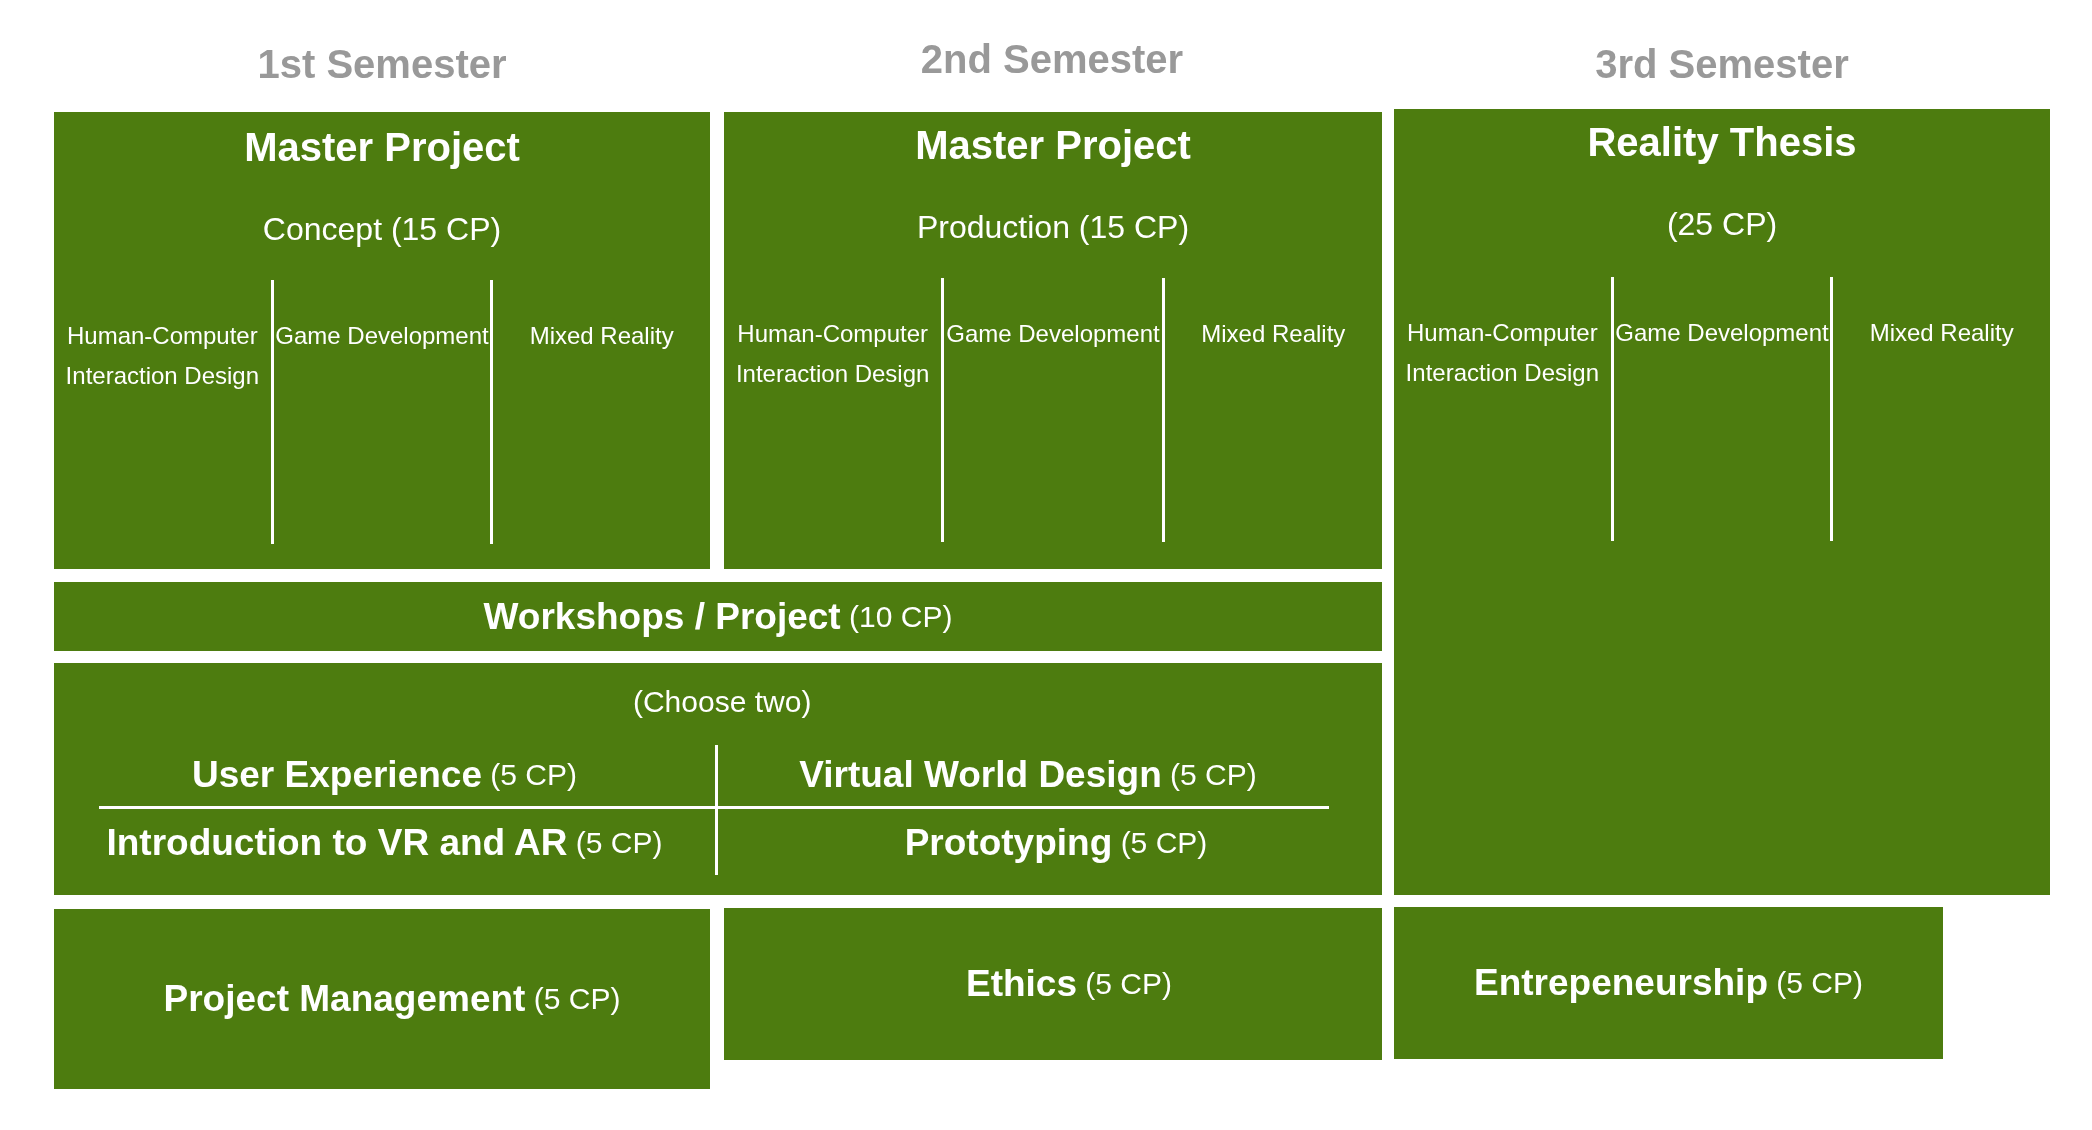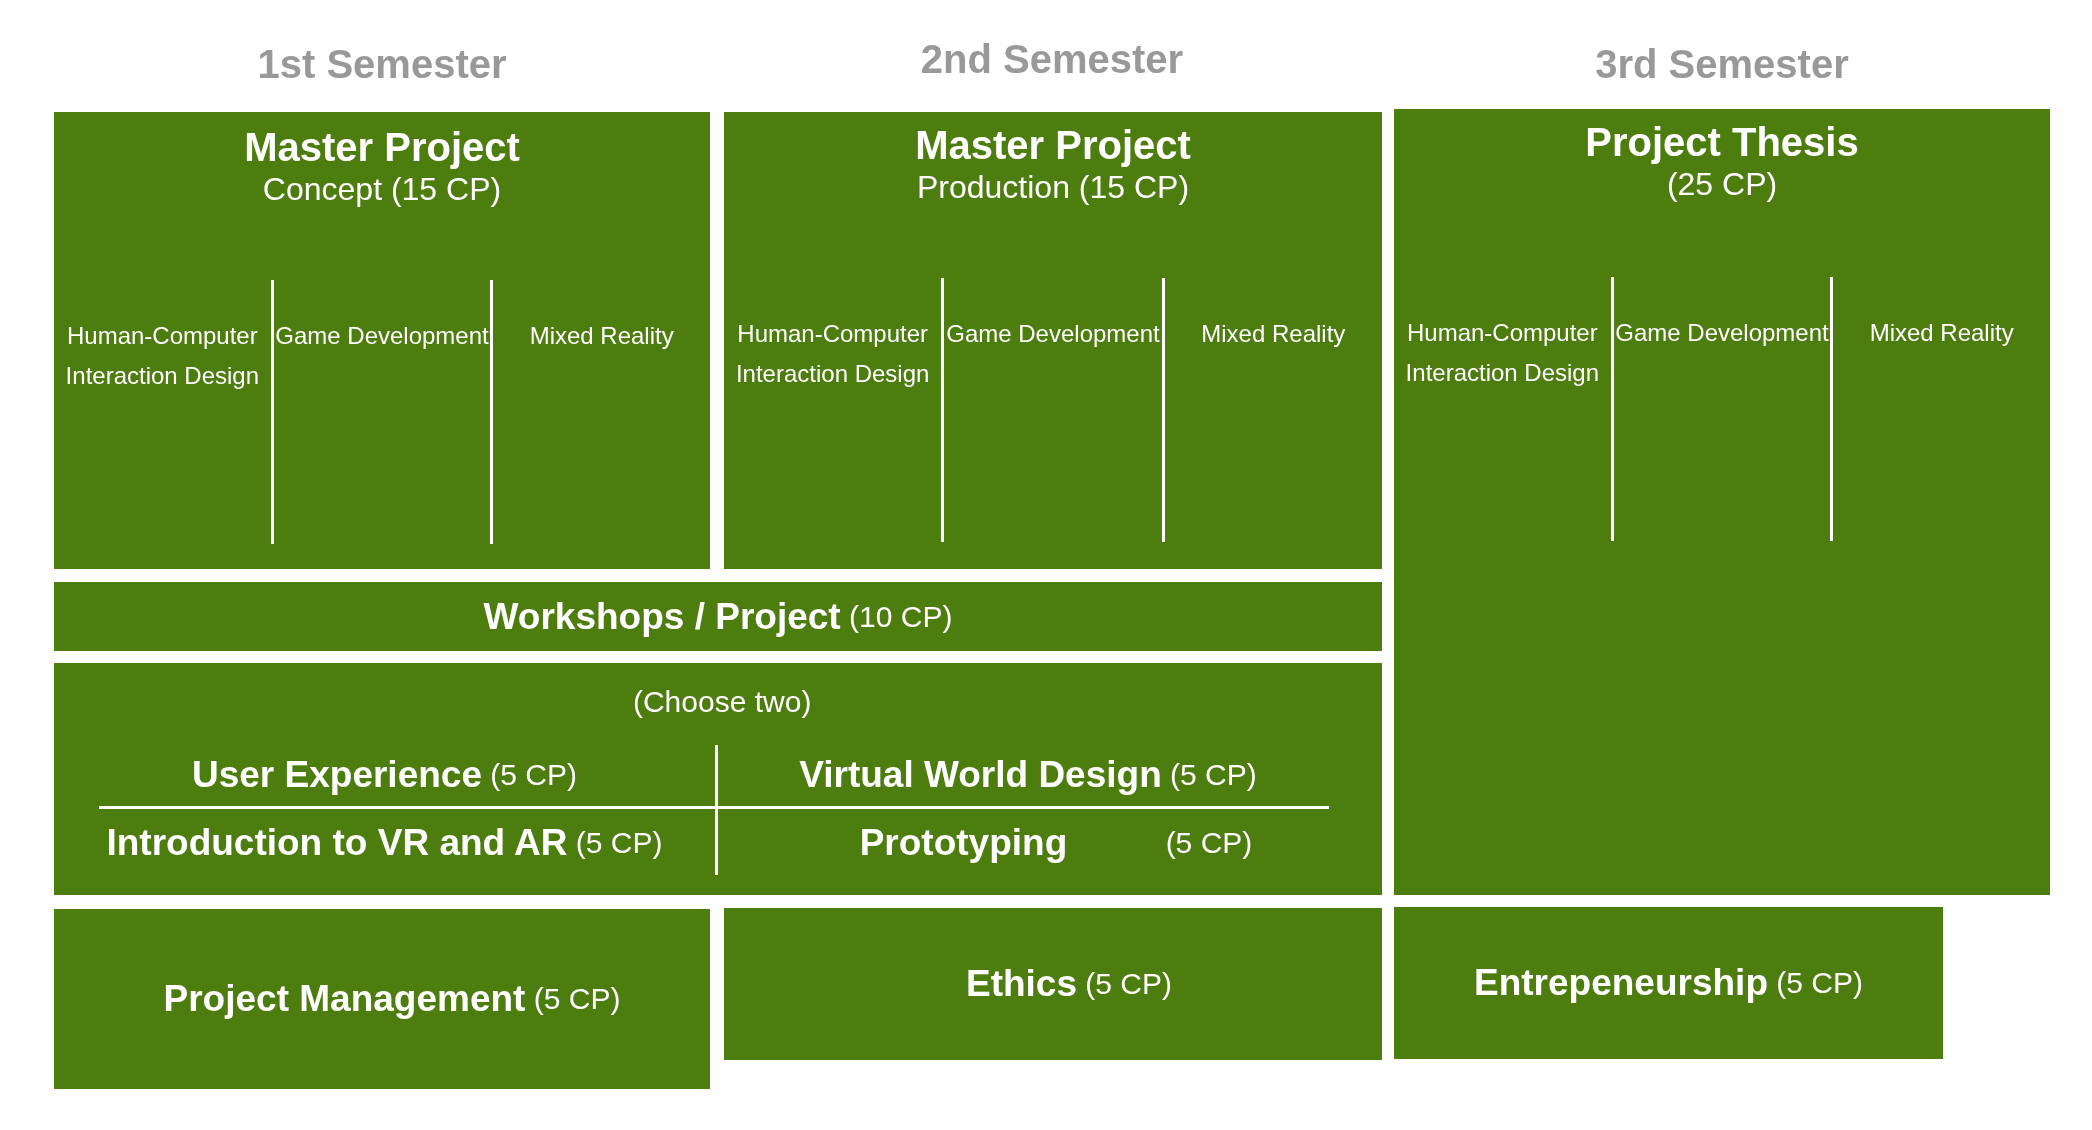--- a/index.html
+++ b/index.html
@@ -1,21 +1,21 @@
 <!DOCTYPE html>
 <html><head>
 <meta charset="utf-8">
 <style>
   html,body{margin:0;padding:0;background:#fff;}
   body{width:2092px;height:1130px;position:relative;overflow:hidden;font-family:"Liberation Sans",sans-serif;color:#fff;}
   .sem{position:absolute;color:#999;font-weight:bold;font-size:40px;text-align:center;width:656px;}
   .box{position:absolute;background:#4d7c0f;}
   .title{position:absolute;left:0;right:0;text-align:center;}
   .t1{font-weight:bold;font-size:40px;line-height:46px;}
-  .t2{font-size:32px;line-height:38px;}
+  .t2{font-size:32px;line-height:38px;margin-top:40px;}
   .tracks{position:absolute;left:0;right:0;display:flex;}
   .track{flex:1;text-align:center;font-size:24px;line-height:40px;padding-top:36px;}
   .track + .track{border-left:3px solid #fff;}
   .center{position:absolute;left:0;right:0;top:0;bottom:0;display:flex;align-items:center;justify-content:center;font-size:30px;}
   b{font-weight:bold;font-size:37px;}
   .cell{position:absolute;display:flex;align-items:center;justify-content:center;font-size:30px;}
 </style>
 </head>
 <body>
 
@@ -42,42 +42,42 @@
   </div>
   <div class="tracks" style="top:166px;height:264px;">
     <div class="track">Human-Computer Interaction Design</div>
     <div class="track">Game Development</div>
     <div class="track">Mixed Reality</div>
   </div>
 </div>
 
 <div class="box" style="left:1394px;top:109px;width:656px;height:786px;">
   <div class="title" style="top:10px;">
-    <div class="t1">Project Thesis</div>
+    <div class="t1">Reality Thesis</div>
     <div class="t2">(25 CP)</div>
   </div>
   <div class="tracks" style="top:168px;height:264px;">
     <div class="track">Human-Computer Interaction Design</div>
     <div class="track">Game Development</div>
     <div class="track">Mixed Reality</div>
   </div>
 </div>
 
 <div class="box" style="left:54px;top:582px;width:1328px;height:69px;">
   <div class="center"><b>Workshops / Project</b>&nbsp;<span>(10 CP)</span></div>
 </div>
 
 <div class="box" style="left:54px;top:663px;width:1328px;height:232px;">
   <div class="cell" style="left:0;right:0;top:14px;height:50px;">&nbsp;<span>(Choose two)</span></div>
   <div style="position:absolute;left:45px;width:1230px;top:143px;border-top:3px solid #fff;"></div>
   <div style="position:absolute;left:661px;top:82px;height:130px;border-left:3px solid #fff;"></div>
   <div class="cell" style="left:0;width:661px;top:82px;height:60px;"><b>User Experience</b>&nbsp;<span>(5 CP)</span></div>
   <div class="cell" style="left:664px;width:620px;top:82px;height:60px;"><b>Virtual World Design</b>&nbsp;<span>(5 CP)</span></div>
   <div class="cell" style="left:0;width:661px;top:148px;height:64px;"><b>Introduction to VR and AR</b>&nbsp;<span>(5 CP)</span></div>
-  <div class="cell" style="left:664px;width:676px;top:148px;height:64px;gap:45px;"><b>Prototyping</b>&nbsp;<span>(5 CP)</span></div>
+  <div class="cell" style="left:664px;width:676px;top:148px;height:64px;"><b>Prototyping</b>&nbsp;<span>(5 CP)</span></div>
 </div>
 
 <div class="box" style="left:54px;top:909px;width:656px;height:180px;">
   <div class="center" style="padding-left:20px;"><b>Project Management</b>&nbsp;<span>(5 CP)</span></div>
 </div>
 <div class="box" style="left:724px;top:908px;width:658px;height:152px;">
   <div class="center" style="padding-left:32px;"><b>Ethics</b>&nbsp;<span>(5 CP)</span></div>
 </div>
 <div class="box" style="left:1394px;top:907px;width:539px;height:152px;padding-left:10px;">
   <div class="center"><b>Entrepeneurship</b>&nbsp;<span>(5 CP)</span></div>

